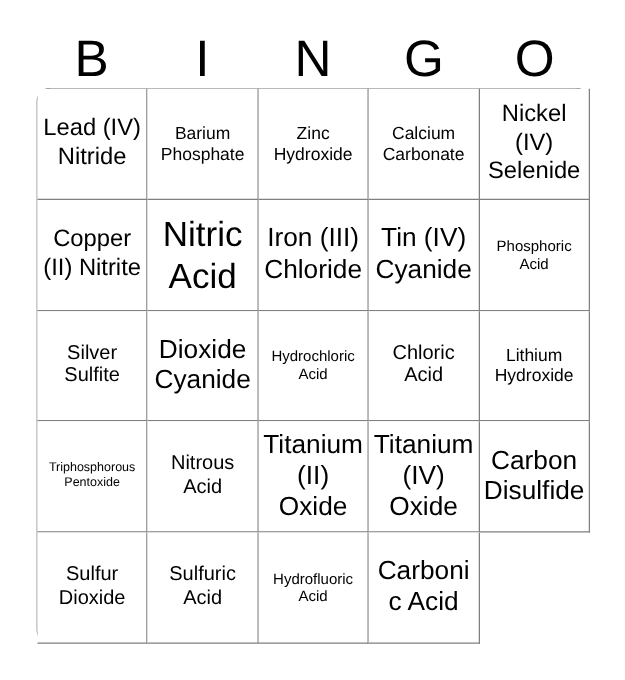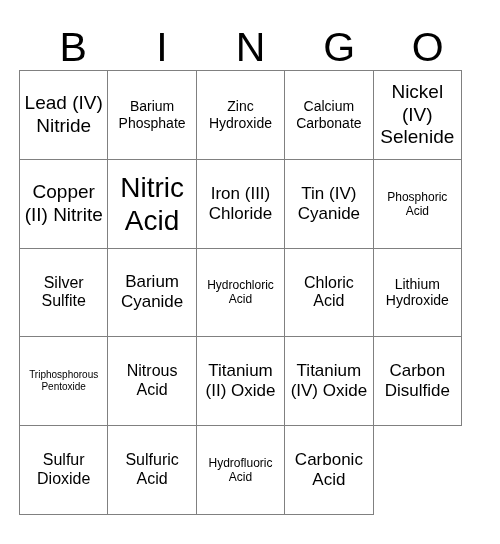--- a/index.html
+++ b/index.html
@@ -40,31 +40,32 @@
     line-height: 1;
     font-weight: 400;
     letter-spacing: 0;
     color: #000000;
     padding-bottom: 2px;
   }
 
   
   #grid {
     position: absolute;
-    left: 19px;
+    left: 29px;
     top: 70px;
     width: 443px;
     height: 445px;
     box-sizing: border-box;
     display: grid;
     grid-template-columns: repeat(5, 1fr);
     grid-template-rows: repeat(5, 1fr);
     border-top: 1px solid #808080;
     border-left: 1px solid #808080;
     background: #ffffff;
+    border-radius: 12px;
   }
   .cell {
     box-sizing: border-box;
     border-right: 1px solid #808080;
     border-bottom: 1px solid #808080;
     display: flex;
     align-items: center;
     justify-content: center;
     text-align: center;
     padding: 2px 3px;
@@ -76,21 +77,21 @@
     width: 100%;
     line-height: 1.18;
     color: #000000;
     word-wrap: break-word;
   }
 
   
   .fs-xxl .cell-text { font-size: 28px; }
   .fs-xl  .cell-text { font-size: 16px; }
   .fs-lg  .cell-text { font-size: 19px; }
-  .fs-md  .cell-text { font-size: 17px; }
+  .fs-md  .cell-text { font-size: 21px; }
   .fs-sm  .cell-text { font-size: 14px; }
   .fs-xs  .cell-text { font-size: 12px; text-align: center; }
   .fs-xxs .cell-text { font-size: 10px; text-align: center; }
 
   .free .cell-text { font-size: 27px; }
 </style>
 </head>
 <body>
 
 <div id="card">
@@ -131,21 +132,21 @@
       <div class="cell fs-md">
         <span class="cell-text">Tin (IV) Cyanide</span>
       </div>
       <div class="cell fs-xs">
         <span class="cell-text">Phosphoric Acid</span>
       </div>
       <div class="cell fs-xl">
         <span class="cell-text">Silver Sulfite</span>
       </div>
       <div class="cell fs-md">
-        <span class="cell-text">Barium Cyanide</span>
+        <span class="cell-text">Dioxide Cyanide</span>
       </div>
       <div class="cell fs-xs">
         <span class="cell-text">Hydrochloric Acid</span>
       </div>
       <div class="cell fs-xl">
         <span class="cell-text">Chloric Acid</span>
       </div>
       <div class="cell fs-sm">
         <span class="cell-text">Lithium Hydroxide</span>
       </div>

